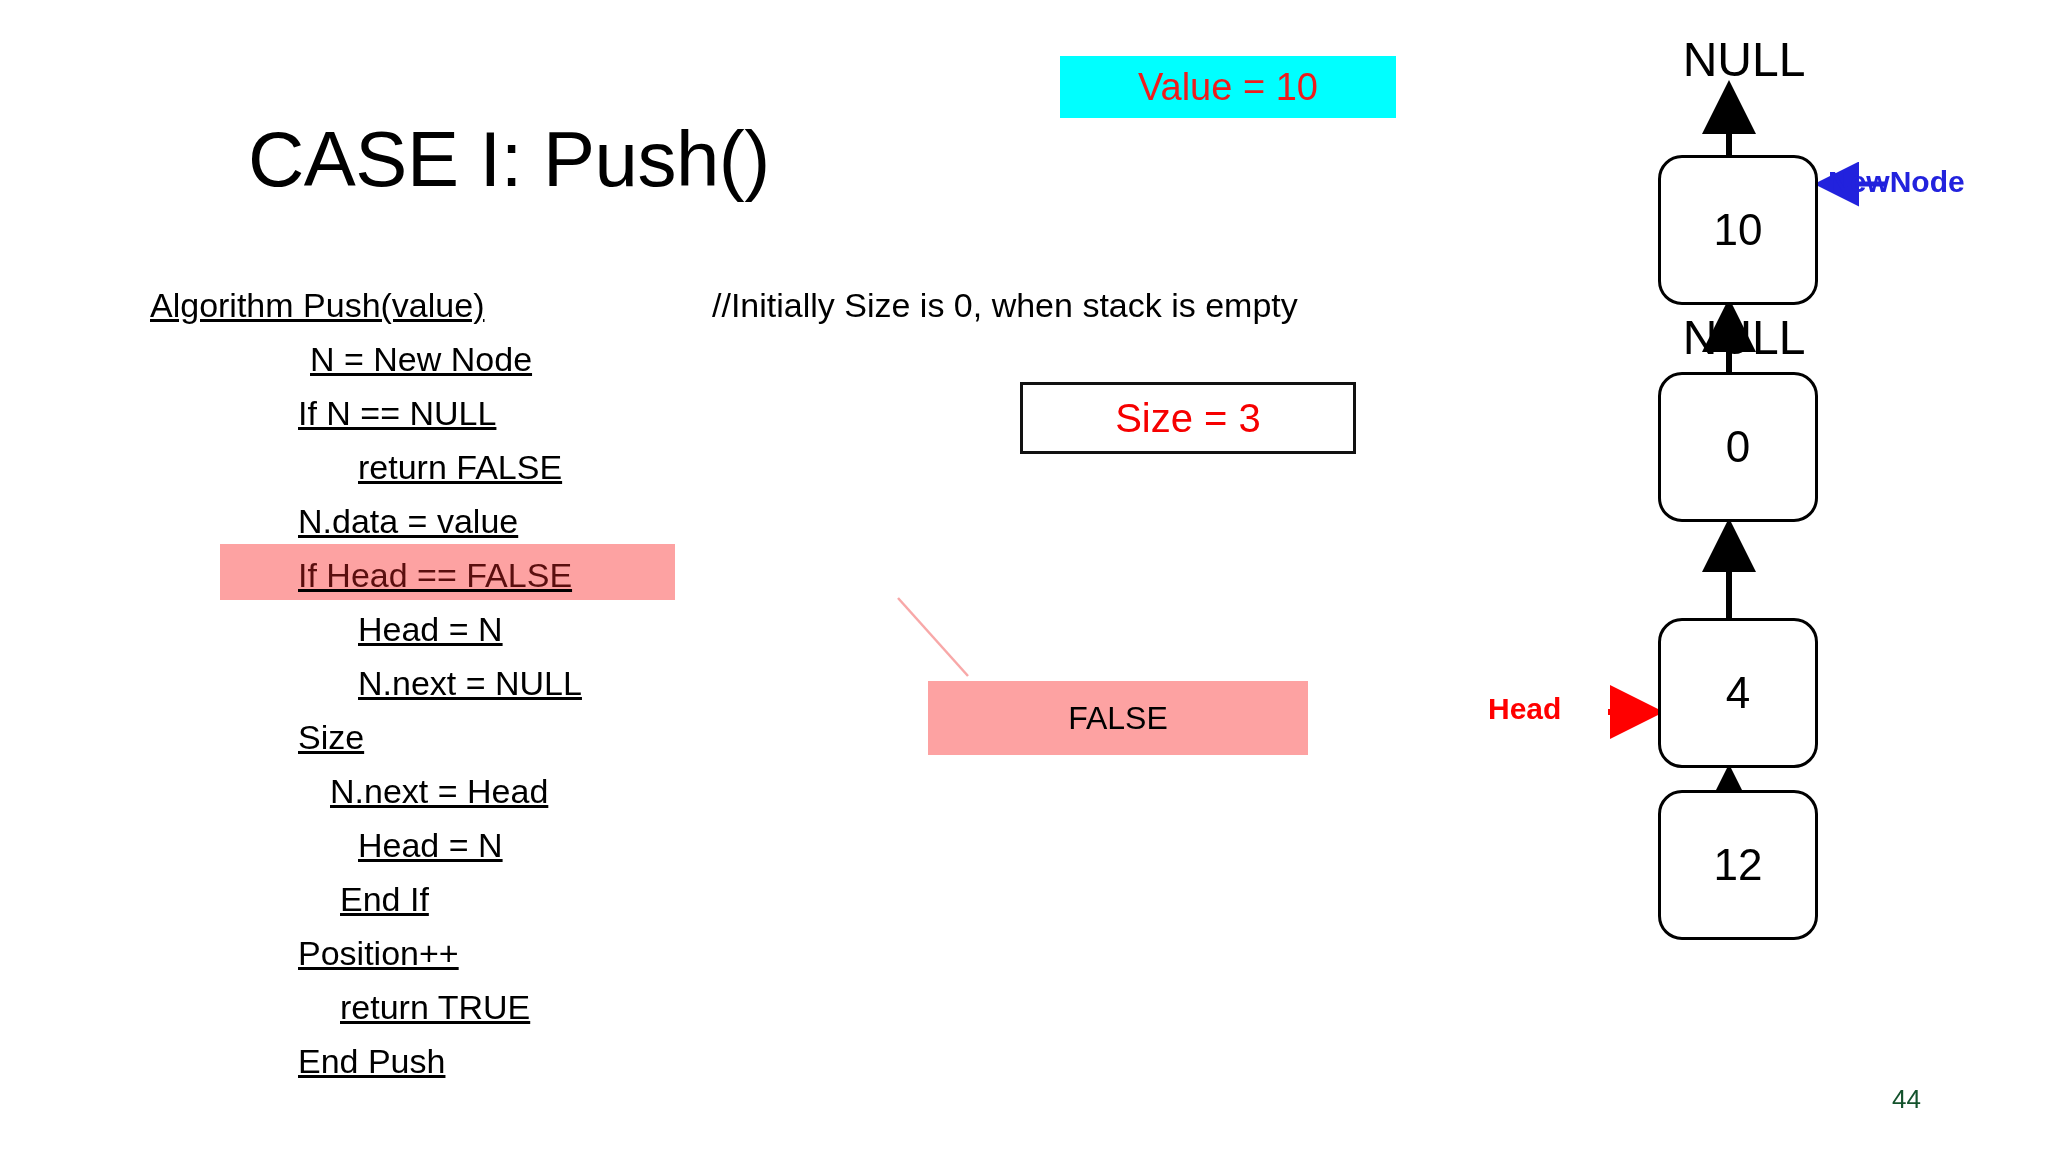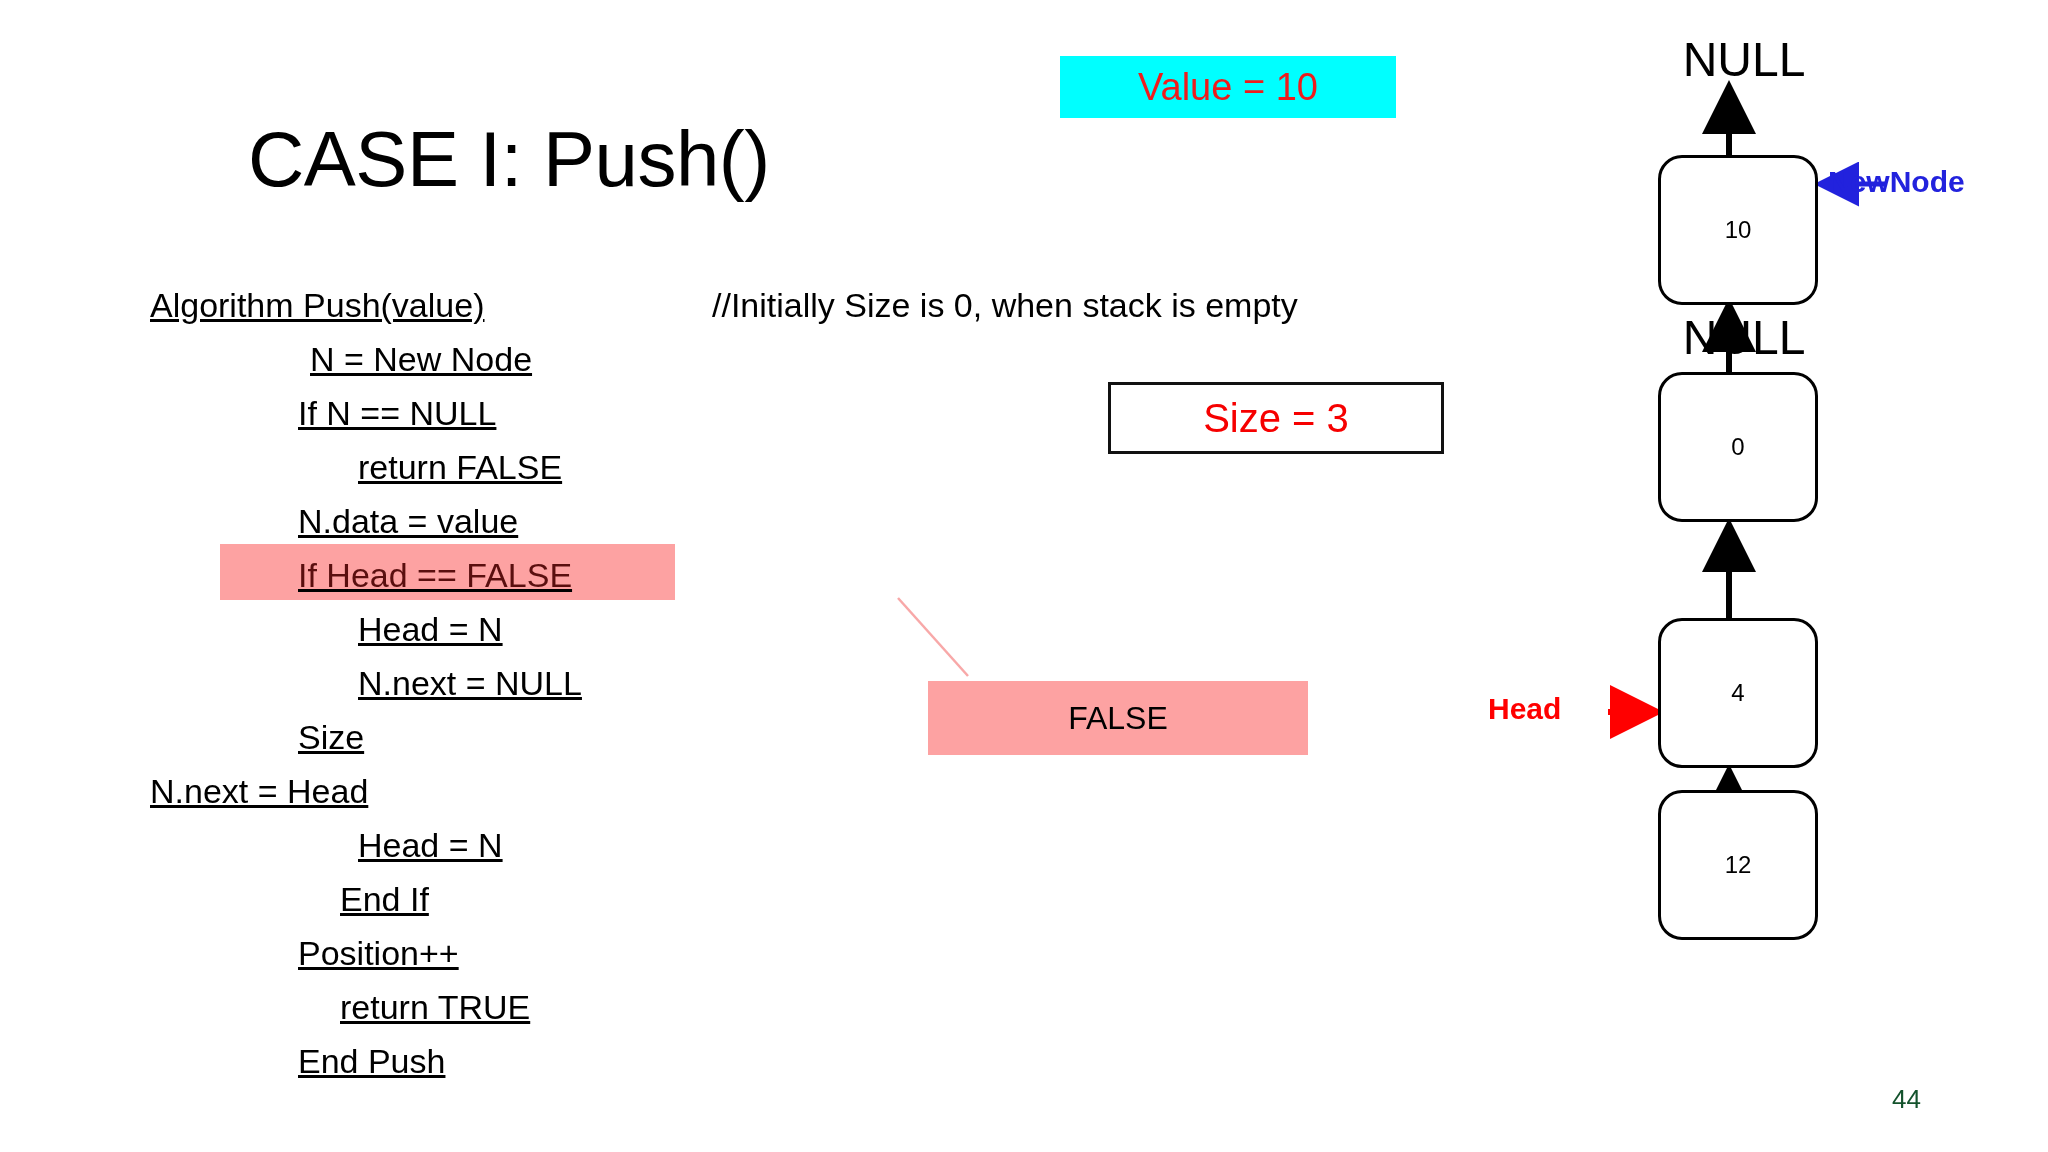--- a/index.html
+++ b/index.html
@@ -86,21 +86,21 @@
     color: #ee1c1c;
     font-size: 38px;
     display: flex;
     align-items: center;
     justify-content: center;
   }
 
   
   #size-box {
     position: absolute;
-    left: 1108px;
+    left: 1020px;
     top: 382px;
     width: 336px;
     height: 72px;
     background: #ffffff;
     border: 3px solid #111111;
     color: #f60000;
     font-size: 40px;
     display: flex;
     align-items: center;
     justify-content: center;
@@ -146,21 +146,21 @@
     left: 50px;
     width: 160px;
     height: 150px;
     border: 3px solid #000000;
     border-radius: 24px;
     background: #ffffff;
     box-sizing: border-box;
     display: flex;
     align-items: center;
     justify-content: center;
-    font-size: 24px;
+    font-size: 44px;
     color: #000000;
   }
   .null-label {
     position: absolute;
     left: 56px;
     width: 160px;
     text-align: center;
     font-size: 48px;
     font-weight: 400;
     color: #000000;
@@ -202,21 +202,21 @@
   <div id="algorithm">
       <div class="algo-line"><span class="txt" style="margin-left: 0px;">Algorithm Push(value)</span></div>
       <div class="algo-line"><span class="txt" style="margin-left: 160px;">N =  New Node</span></div>
       <div class="algo-line"><span class="txt" style="margin-left: 148px;">If N == NULL</span></div>
       <div class="algo-line"><span class="txt" style="margin-left: 208px;">return FALSE</span></div>
       <div class="algo-line"><span class="txt" style="margin-left: 148px;">N.data = value</span></div>
       <div class="algo-line highlight" style="color: rgb(90, 15, 15);"><div class="algo-hl-bar" style="background: rgb(253, 162, 162);"></div><span class="txt" style="margin-left: 148px;">If Head == FALSE</span></div>
       <div class="algo-line"><span class="txt" style="margin-left: 208px;">Head = N</span></div>
       <div class="algo-line"><span class="txt" style="margin-left: 208px;">N.next = NULL</span></div>
       <div class="algo-line"><span class="txt" style="margin-left: 148px;">Size</span></div>
-      <div class="algo-line"><span class="txt" style=" text-align: center;">N.next = Head</span></div>
+      <div class="algo-line"><span class="txt" style="margin-left: 180px; text-align: center;">N.next = Head</span></div>
       <div class="algo-line"><span class="txt" style="margin-left: 208px;">Head = N</span></div>
       <div class="algo-line"><span class="txt" style="margin-left: 190px;">End If</span></div>
       <div class="algo-line"><span class="txt" style="margin-left: 148px;">Position++</span></div>
       <div class="algo-line"><span class="txt" style="margin-left: 190px;">return TRUE</span></div>
       <div class="algo-line"><span class="txt" style="margin-left: 148px;">End Push</span></div>
     </div>
 
   <div id="comment-line">//Initially Size is 0, when stack is empty</div>
 
   <div id="value-box">

